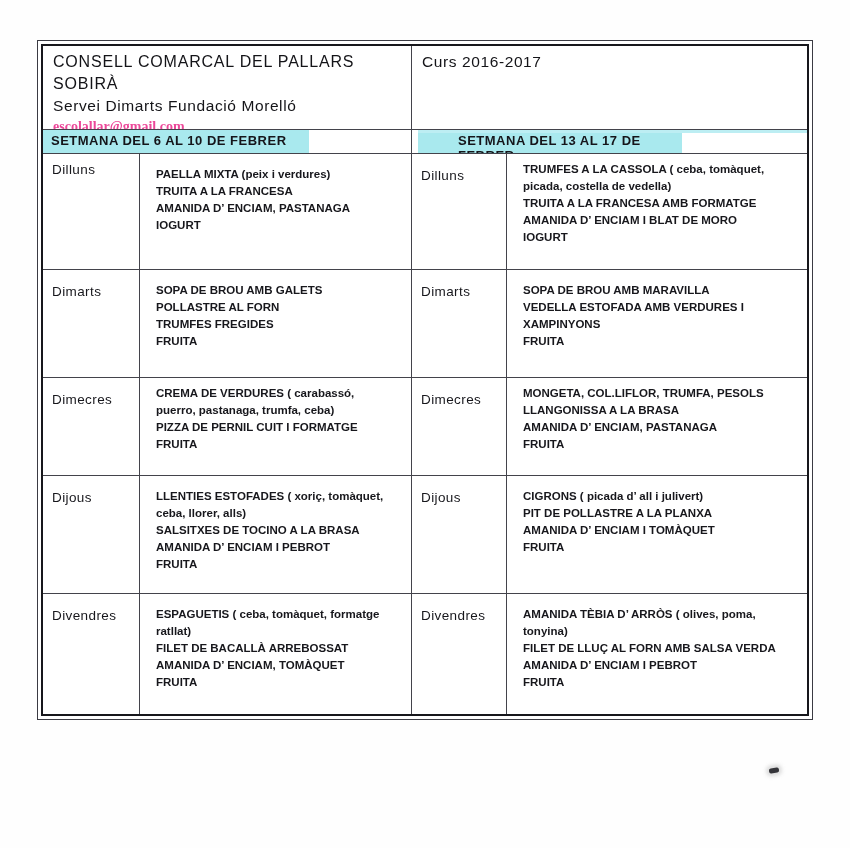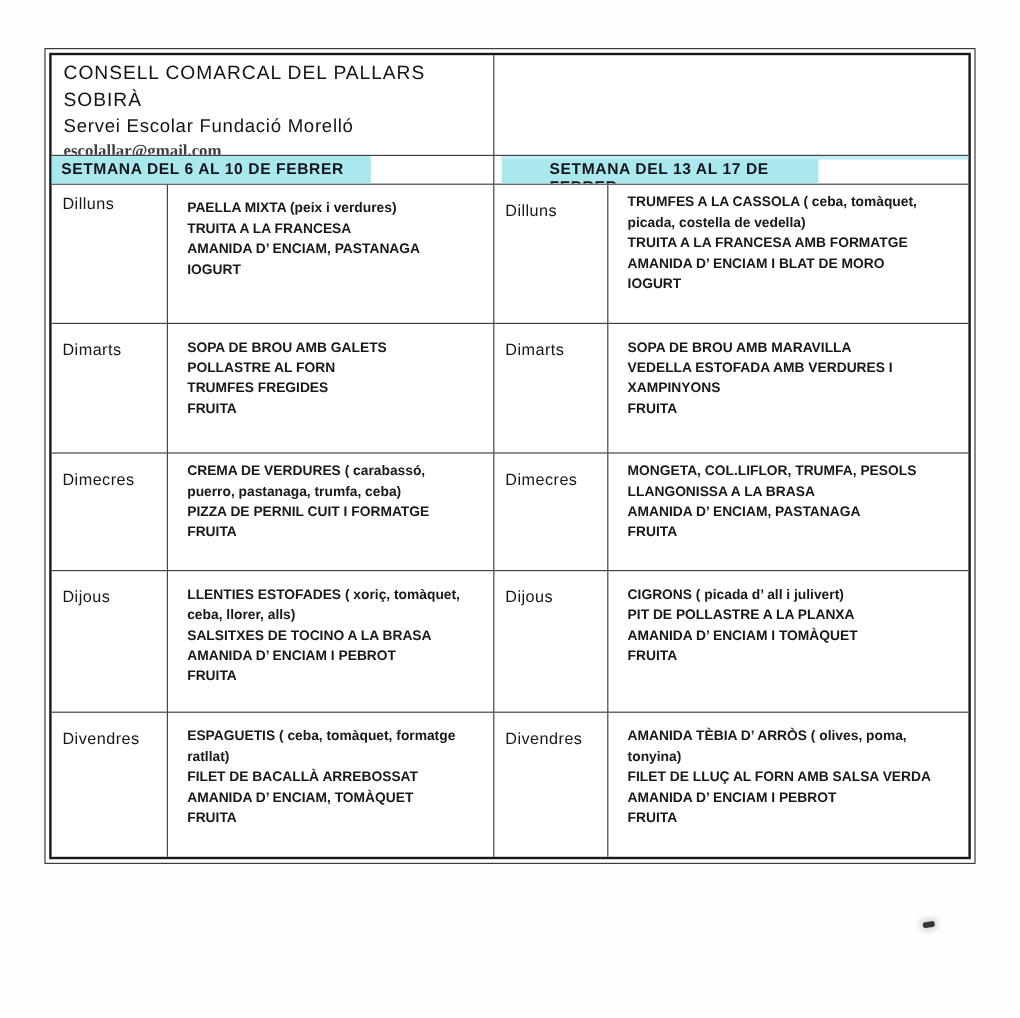--- a/index.html
+++ b/index.html
@@ -42,21 +42,21 @@
   .hdr{padding:5px 6px 0 10px;}
   .org-name,.menu-title{
     font-size:16px;letter-spacing:.8px;line-height:22px;color:#141418;
   }
   .org-service,.menu-course{
     font-size:15.5px;letter-spacing:.6px;line-height:22px;color:#141418;
   }
   .org-email{
     font-family:"Liberation Serif",serif;font-weight:bold;
     font-size:14px;line-height:19px;
-    color:#404040;text-decoration:underline;
+    color:#ec4899;text-decoration:underline;
     display:inline-block;
   }
 
   
   .banner{padding:0;}
   .banner .hl{
     display:inline-block;
     background:#a9e9ee;
     font-size:13px;font-weight:bold;letter-spacing:.5px;
     color:#15151a;
@@ -96,25 +96,26 @@
 <body>
 
 <div class="page">
 
   <div class="scan-table">
     <div class="table-frame">
       <div class="grid">
 
         <div class="cell span2 hdr">
           <div class="org-name">CONSELL COMARCAL DEL PALLARS SOBIRÀ</div>
-          <div class="org-service">Servei Escolar Fundació Morelló</div>
+          <div class="org-service">Servei Dimarts Fundació Morelló</div>
           <div><a href="#" class="org-email">escolallar@gmail.com</a></div>
 
         </div>
         <div class="cell span2 last-col hdr">
+          <div class="menu-course">Curs 2016-2017</div>
         </div>
 
         <div class="cell span2 banner banner-left">
           <span class="hl">SETMANA DEL 6 AL 10 DE FEBRER</span>
         </div>
         <div class="cell span2 last-col banner banner-right">
           <span class="strip"></span>
           <span class="hl">SETMANA DEL 13 AL 17 DE FEBRER</span>
         </div>
 

